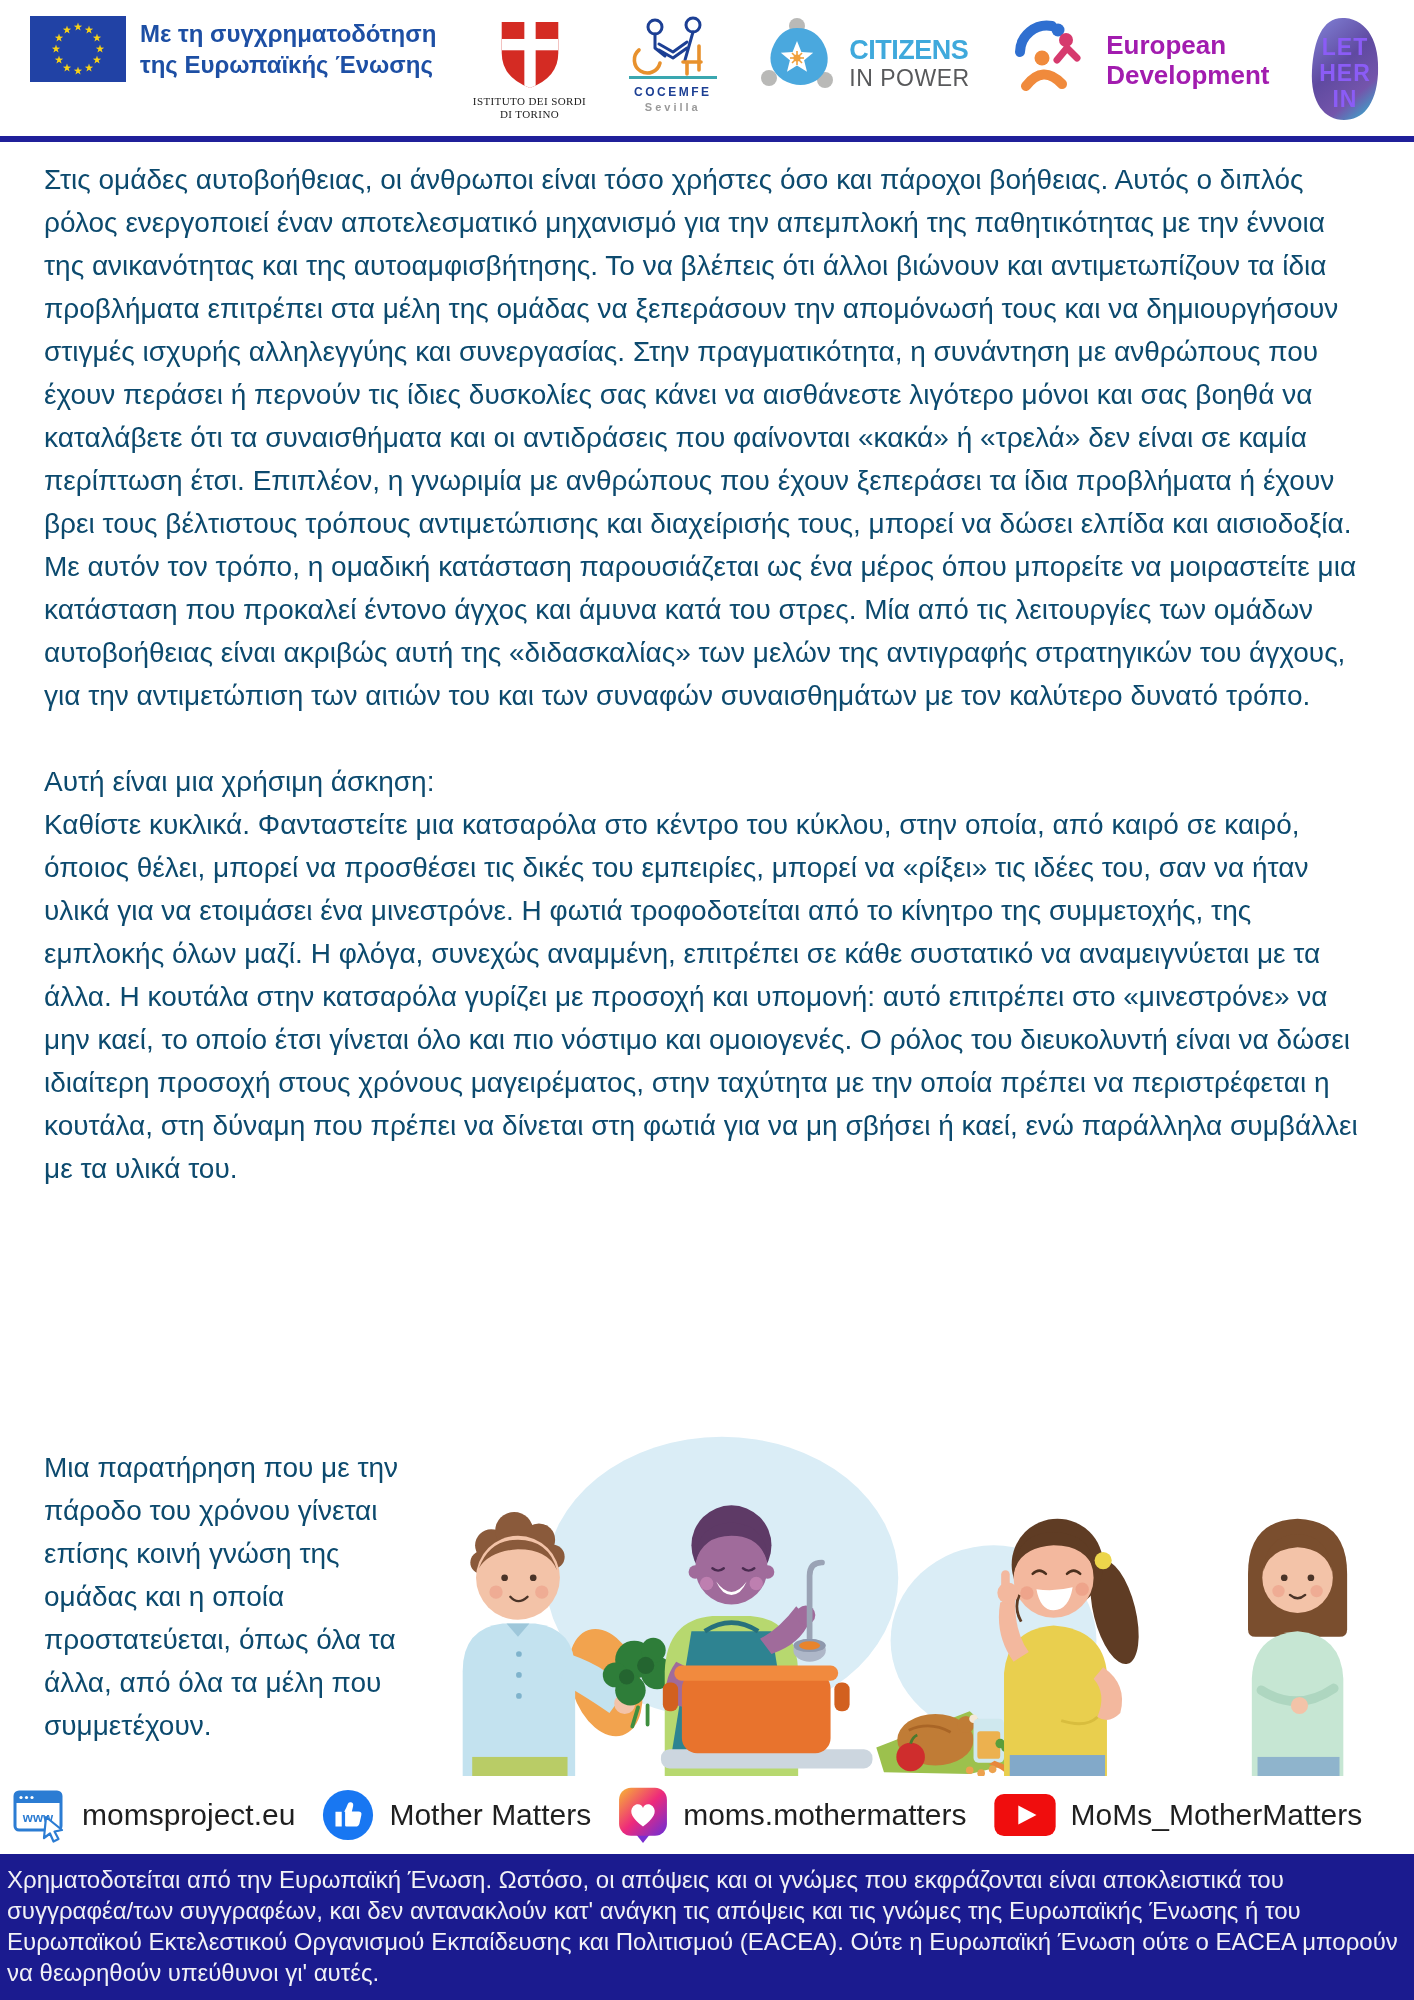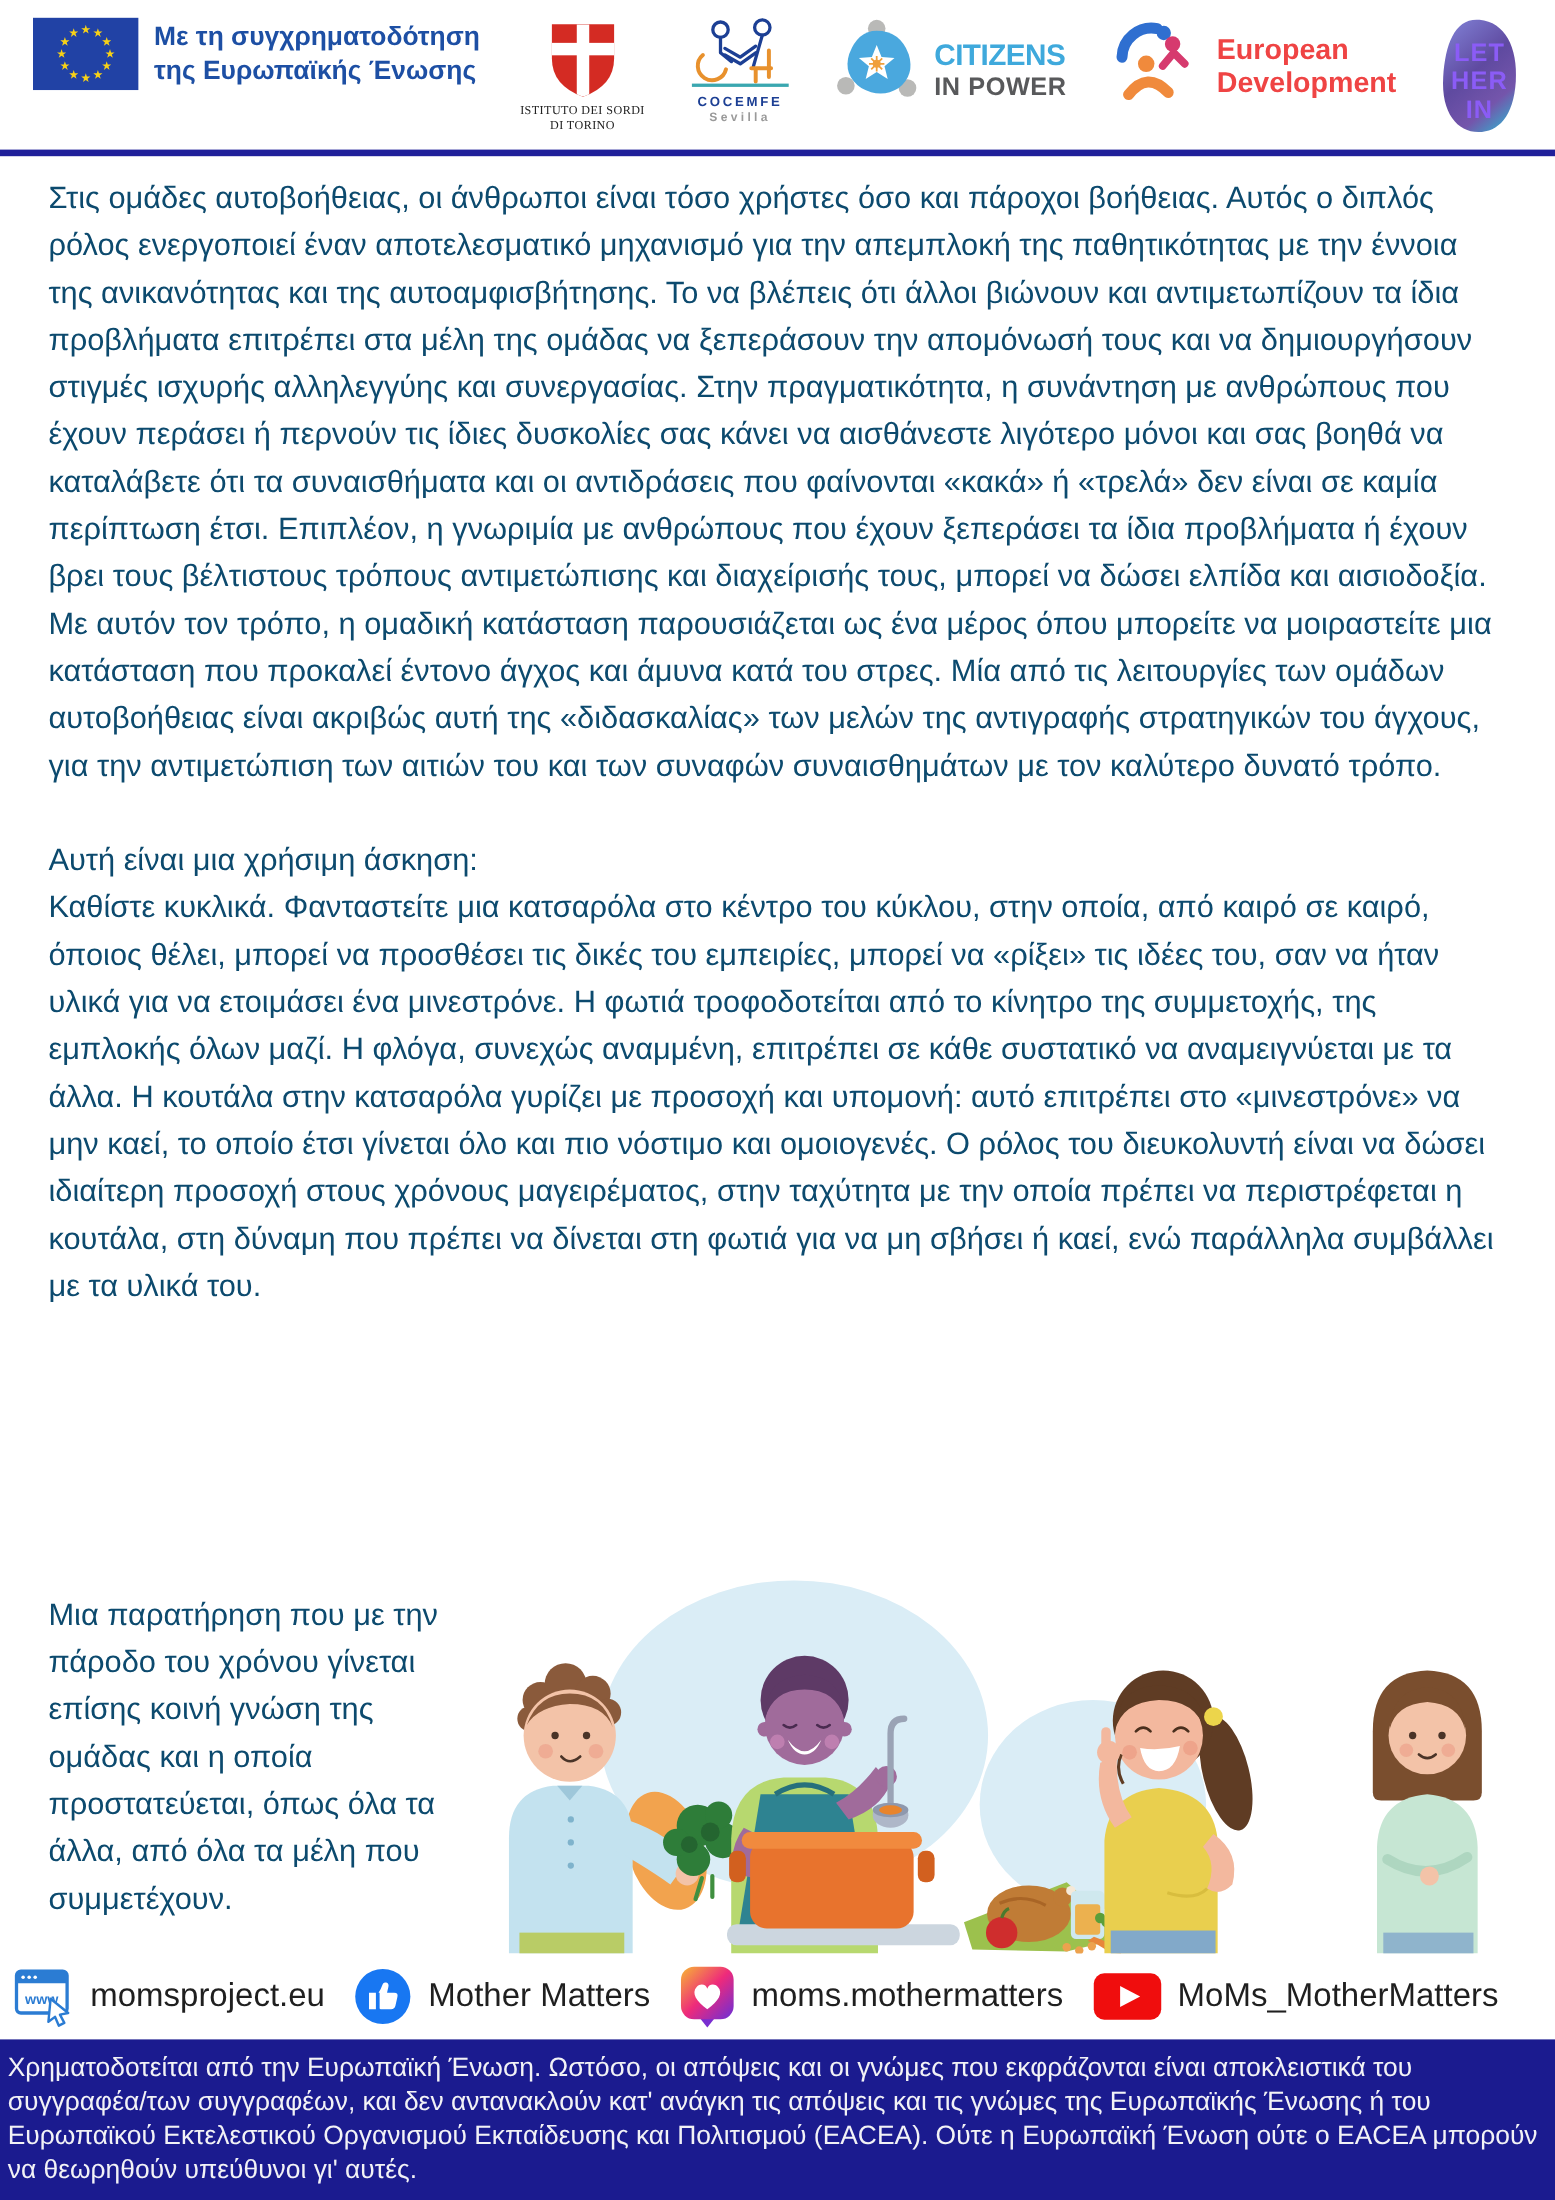--- a/index.html
+++ b/index.html
@@ -15,22 +15,22 @@
   }
   .logo{display:flex;align-items:center;gap:14px;flex:none;}
   .logo-col{display:flex;flex-direction:column;align-items:center;}
   .eu-text{font-weight:bold;color:#1d4fa4;font-size:24px;line-height:31px;}
   .istituto{margin-top:2px;}
   .istituto-caption{font-family:"Liberation Serif",serif;font-size:11px;line-height:13px;color:#222;text-align:center;letter-spacing:.4px;margin-top:3px;}
   .cocemfe-name{color:#1c3f94;font-weight:bold;font-size:12px;letter-spacing:2.5px;margin-top:3px;}
   .cocemfe-sub{color:#9a9a9a;font-size:11px;letter-spacing:3px;margin-top:2px;font-weight:bold;}
   .citizens-text{line-height:1;margin-top:14px;}
   .citizens-l1{color:#3fa9dc;font-weight:bold;font-size:27px;letter-spacing:-.5px;}
-  .citizens-l2{color:#58595b;font-weight:bold;font-size:23px;letter-spacing:.5px;margin-top:3px;}
-  .eudev-text{color:#ef4444;font-weight:bold;font-size:26px;line-height:30px;margin-top:12px;}
+  .citizens-l2{color:#58595b;font-weight:normal;font-size:23px;letter-spacing:.5px;margin-top:3px;}
+  .eudev-text{color:#a21caf;font-weight:bold;font-size:26px;line-height:30px;margin-top:12px;}
   .lhi{position:relative;width:78px;height:106px;}
   .lhi svg{position:absolute;inset:0;}
   .lhi-text{position:absolute;inset:0;display:flex;flex-direction:column;align-items:center;justify-content:center;
     color:#8b5cf6;font-weight:bold;font-size:23px;line-height:26px;letter-spacing:1px;padding-top:8px;}
   .divider{height:6px;background:#20209a;flex:none;}
   
   main{flex:1;display:flex;flex-direction:column;padding:16px 44px 0 44px;box-sizing:border-box;
        font-size:28px;line-height:43px;color:#0c4a6e;}
   main p{margin:0;}
   .exercise{margin-top:43px;}

